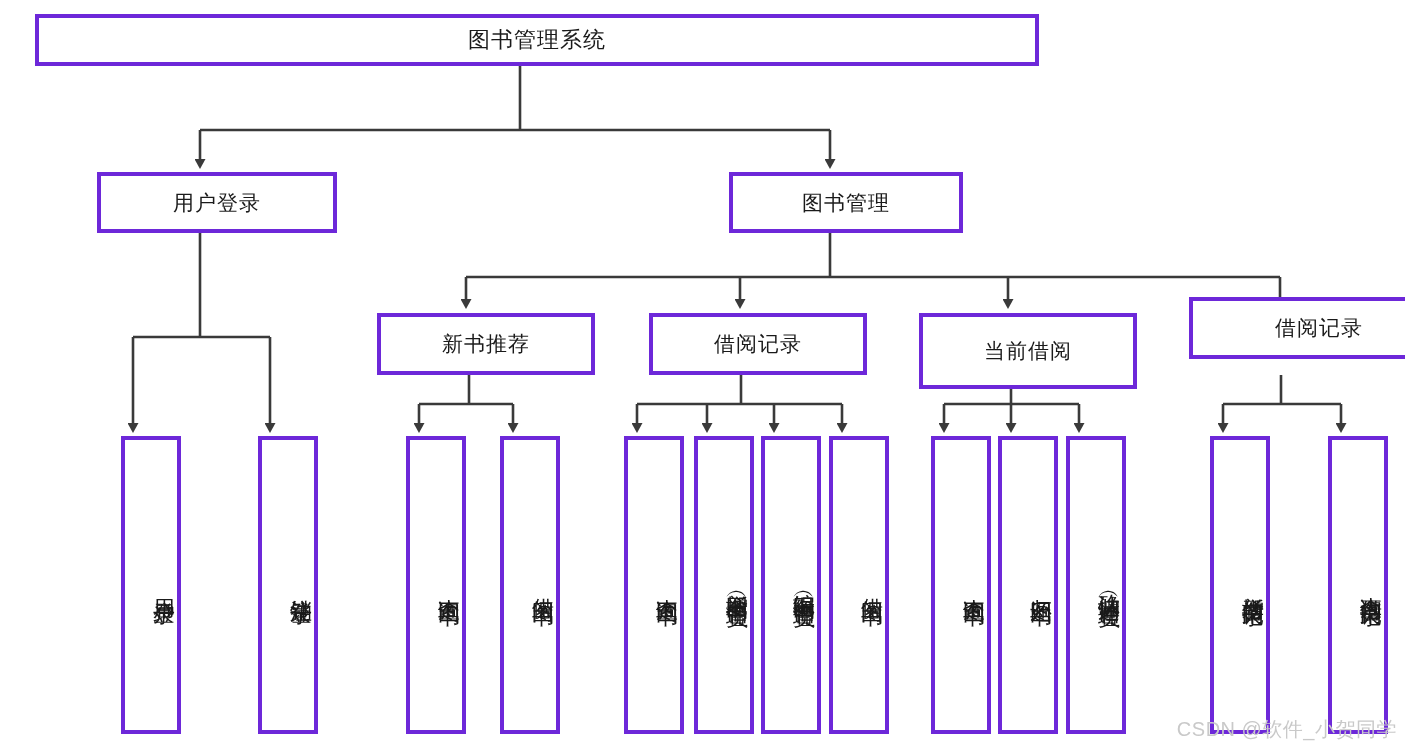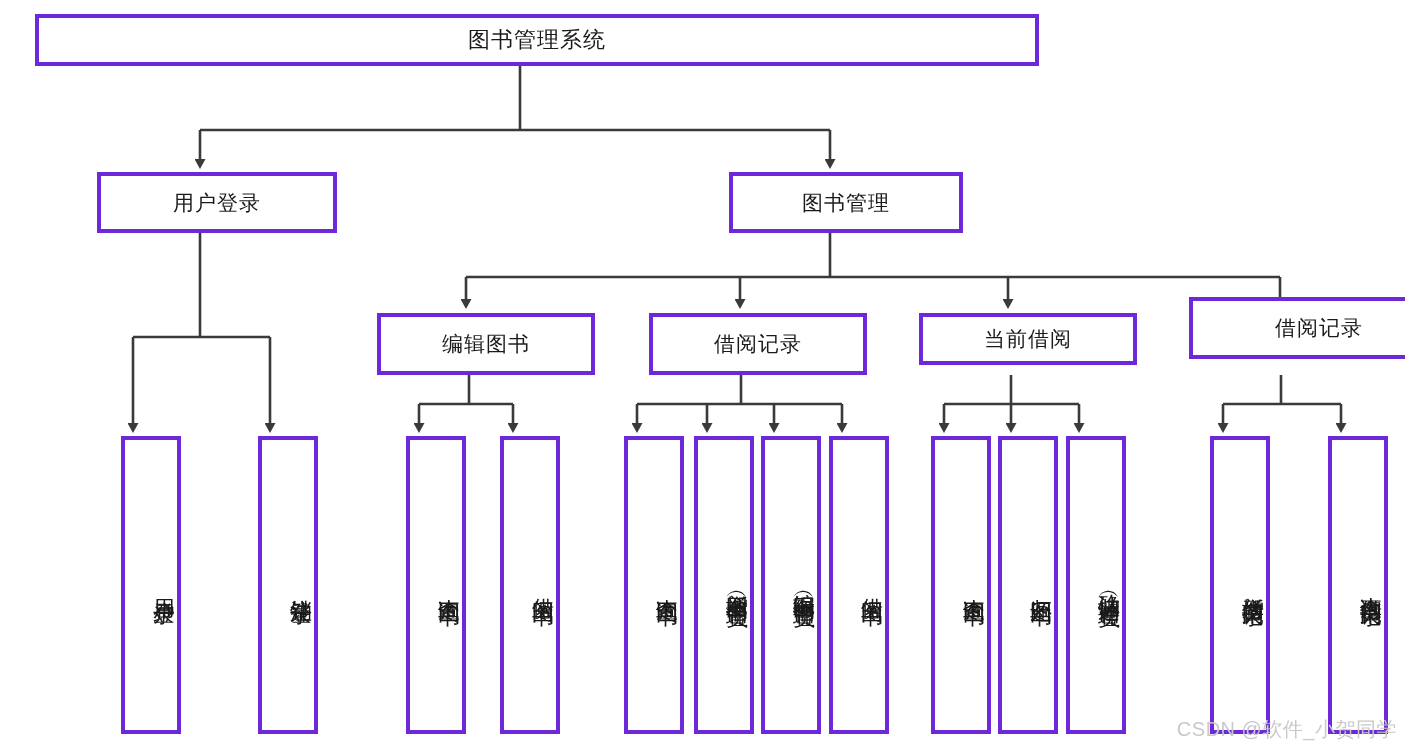--- a/index.html
+++ b/index.html
@@ -133,28 +133,28 @@
 
   <div class="node horiz" style="left:80px; top:172px; width:240px; height:61px;">
     <span>用户登录</span>
   </div>
 
   <div class="node horiz" style="left:712px; top:172px; width:234px; height:61px;">
     <span>图书管理</span>
   </div>
 
   <div class="node horiz" style="left:360px; top:313px; width:218px; height:62px;">
-    <span>编辑图书</span>
+    <span>新书推荐</span>
   </div>
 
   <div class="node horiz" style="left:632px; top:313px; width:218px; height:62px;">
     <span>借阅记录</span>
   </div>
 
-  <div class="node horiz" style="left:902px; top:313px; width:218px; height:52px;">
+  <div class="node horiz" style="left:902px; top:313px; width:218px; height:76px;">
     <span>当前借阅</span>
   </div>
 
   <div class="node horiz" style="left:1172px; top:297px; width:260px; height:62px;justify-content:center;">
     <span>借阅记录</span>
   </div>
 
   <div class="node vert" style="left:104px; top:436px; width:60px; height:298px;">
     <span class="vlabel">用户登录</span>
   </div>

